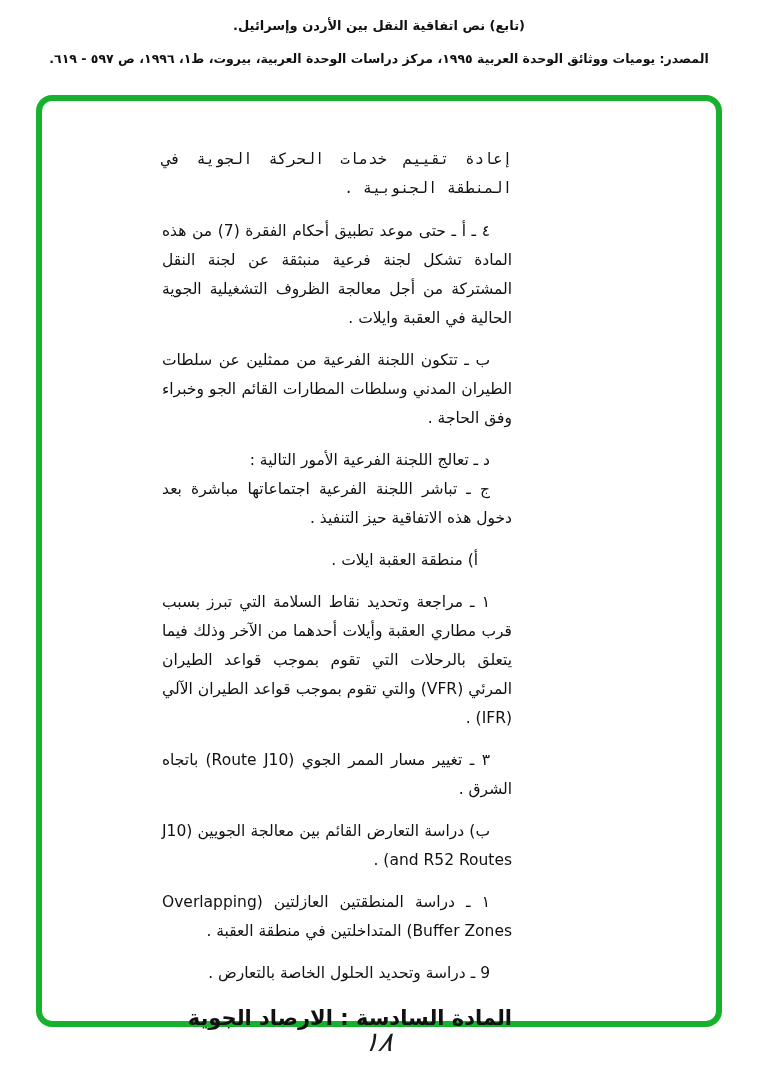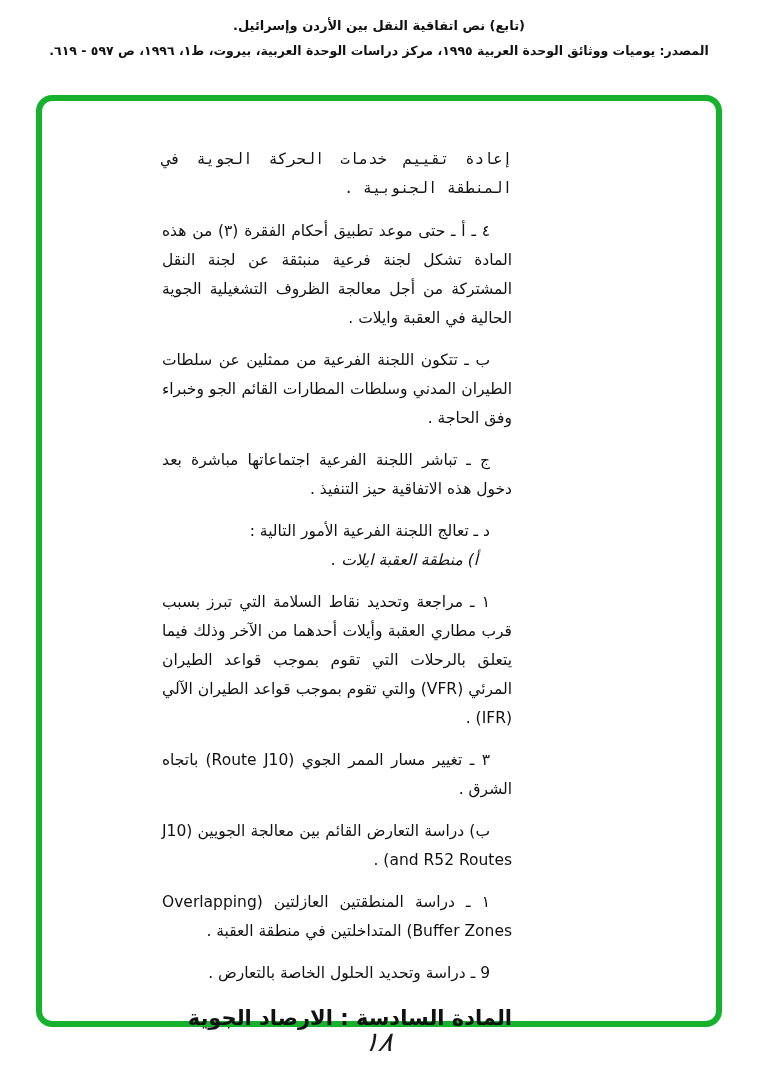--- a/index.html
+++ b/index.html
@@ -18,21 +18,21 @@
     direction: rtl;
   }
   .header-title {
     font-size: 13px;
     font-weight: bold;
     letter-spacing: 0;
   }
   .header-source {
     font-size: 12.5px;
     font-weight: bold;
-    margin-top: 10px;
+    margin-top: 18px;
   }
   .doc-frame {
     position: absolute;
     left: 36px; top: 95px;
     width: 674px; height: 920px;
     border: 6px solid #16b22e;
     border-radius: 16px;
     background: transparent;
   }
   .text-col {
@@ -43,21 +43,21 @@
     text-align: justify;
     font-size: 15.5px;
     line-height: 29px;
   }
   .para {
     margin: 0 0 13px 0;
     text-indent: 22px;
   }
   .para.plain { text-indent: 0; font-family: Liberation Mono, monospace; }
   .para.no-gap { margin-bottom: 0; }
-  .para.sub { text-indent: 34px; font-style: italic; }
+  .para.sub { text-indent: 34px; }
   .heading {
     font-size: 21px;
     font-weight: bold;
     text-align: right;
     text-indent: 0;
     margin: 14px 0 14px 0;
     line-height: 32px;
   }
   .page-number {
     position: absolute;
@@ -74,24 +74,24 @@
 
 <div class="header">
   <div class="header-title">(تابع) نص اتفاقية النقل بين الأردن وإسرائيل.</div>
   <div class="header-source">المصدر: يوميات ووثائق الوحدة العربية ١٩٩٥،  مركز دراسات الوحدة العربية، بيروت، ط١، ١٩٩٦، ص ٥٩٧ - ٦١٩.</div>
 </div>
 
 <div class="doc-frame"></div>
 
 <div class="text-col">
   <p class="para plain">إعادة تقييم خدمات الحركة الجوية في المنطقة الجنوبية .</p>
-  <p class="para">٤ ـ أ ـ حتى موعد تطبيق أحكام الفقرة (٣) من هذه المادة تشكل لجنة فرعية منبثقة عن لجنة النقل المشتركة من أجل معالجة الظروف التشغيلية الجوية الحالية في العقبة وايلات .</p>
+  <p class="para">٤ ـ أ ـ حتى موعد تطبيق أحكام الفقرة (7) من هذه المادة تشكل لجنة فرعية منبثقة عن لجنة النقل المشتركة من أجل معالجة الظروف التشغيلية الجوية الحالية في العقبة وايلات .</p>
   <p class="para">ب ـ تتكون اللجنة الفرعية من ممثلين عن سلطات الطيران المدني وسلطات المطارات القائم الجو وخبراء وفق الحاجة .</p>
+  <p class="para no-gap">د ـ تعالج اللجنة الفرعية الأمور التالية :</p>
   <p class="para">ج ـ تباشر اللجنة الفرعية اجتماعاتها مباشرة بعد دخول هذه الاتفاقية حيز التنفيذ .</p>
-  <p class="para no-gap">د ـ تعالج اللجنة الفرعية الأمور التالية :</p>
   <p class="para sub">أ) منطقة العقبة ايلات .</p>
   <p class="para">١ ـ مراجعة وتحديد نقاط السلامة التي تبرز بسبب قرب مطاري العقبة وأيلات أحدهما من الآخر وذلك فيما يتعلق بالرحلات التي تقوم بموجب قواعد الطيران المرئي (VFR) والتي تقوم بموجب قواعد الطيران الآلي (IFR) .</p>
   <p class="para">٣ ـ تغيير مسار الممر الجوي (Route J10) باتجاه الشرق .</p>
   <p class="para">ب) دراسة التعارض القائم بين معالجة الجويين (J10 and R52 Routes) .</p>
   <p class="para">١ ـ دراسة المنطقتين العازلتين (Overlapping Buffer Zones) المتداخلتين في منطقة العقبة .</p>
   <p class="para">9 ـ دراسة وتحديد الحلول الخاصة بالتعارض .</p>
   <p class="para heading">المادة السادسة :  الارصاد الجوية</p>
 
 </div>
 

